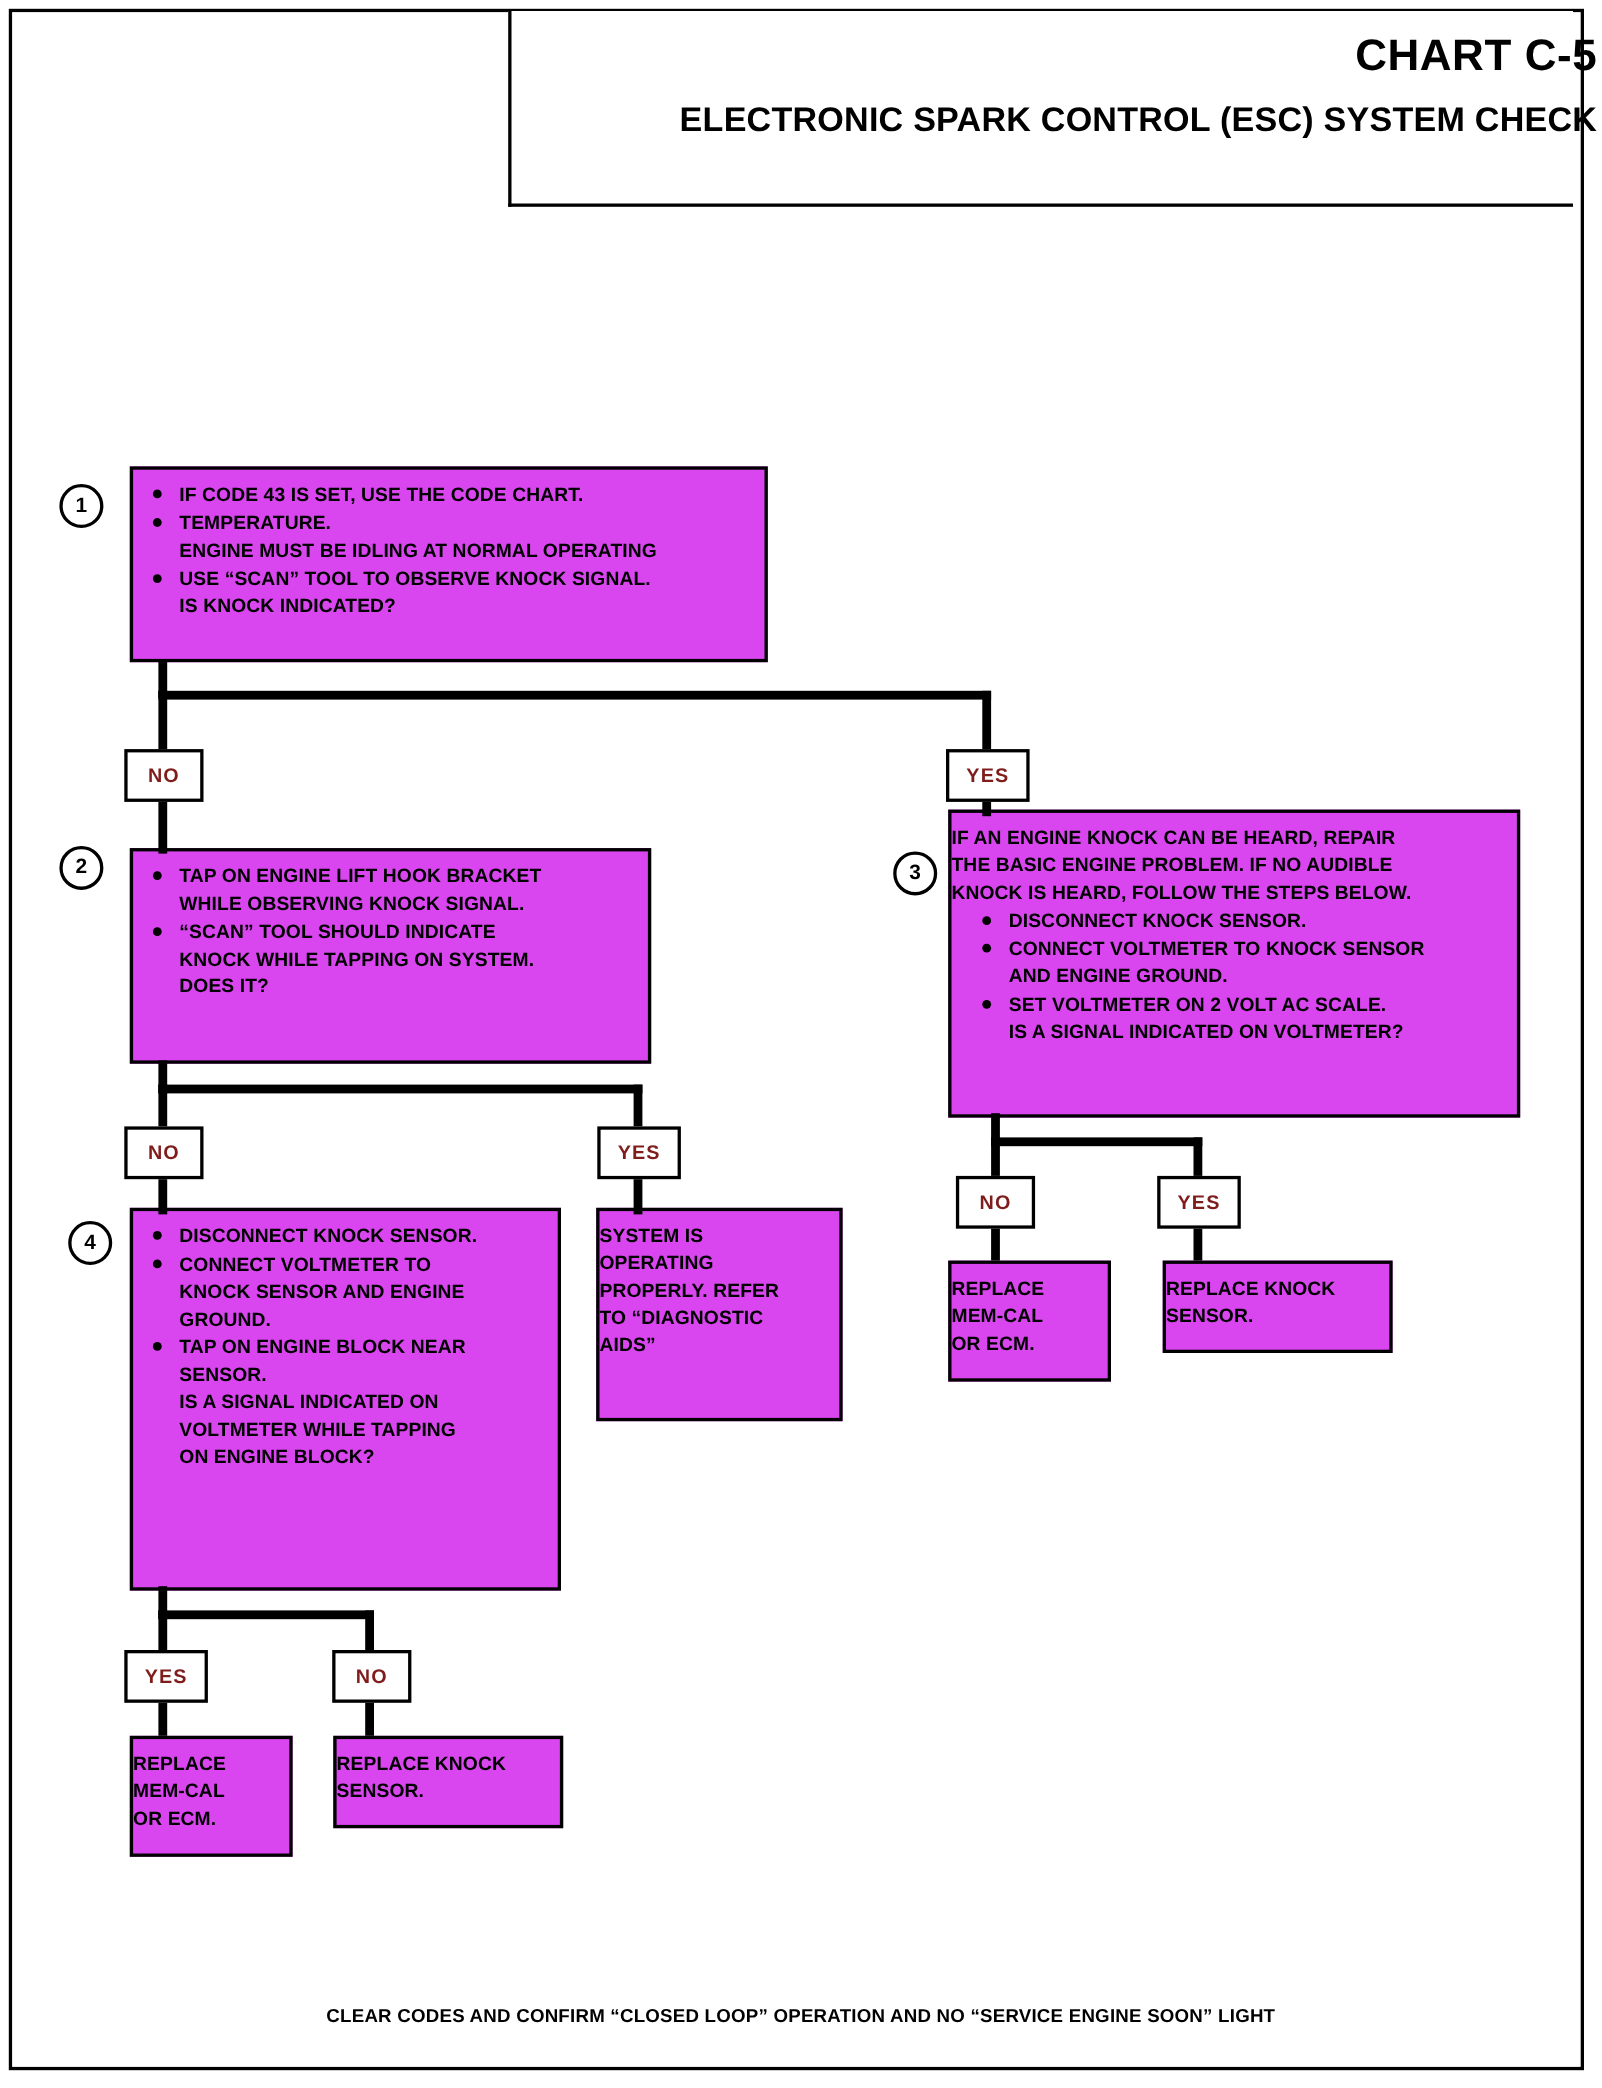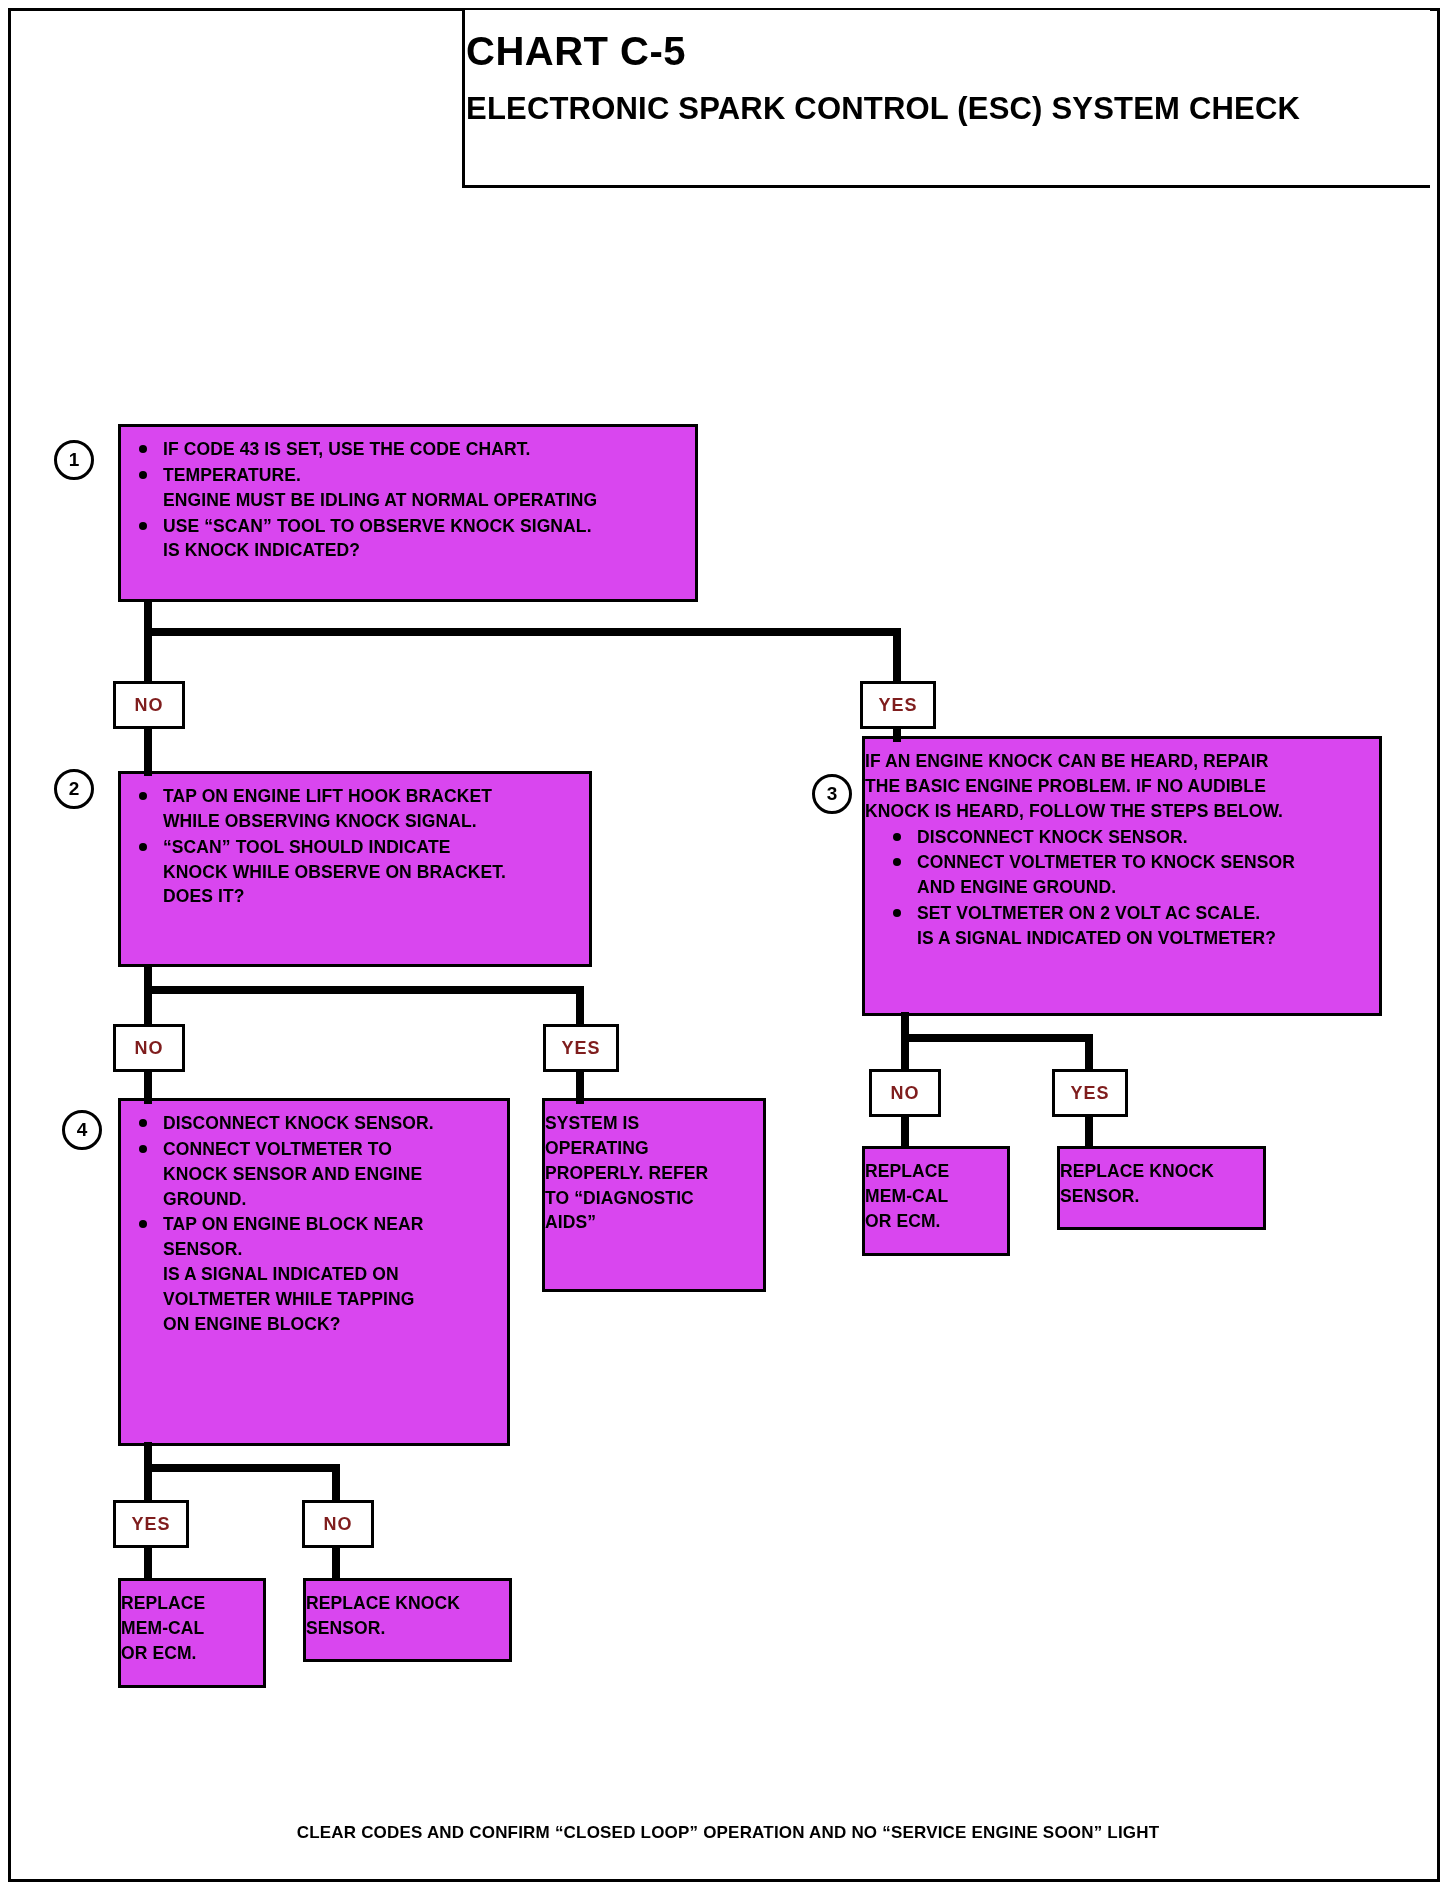--- a/index.html
+++ b/index.html
@@ -22,23 +22,23 @@
     position:absolute;
     left:462px;top:10px;
     width:968px;height:178px;
     border:3px solid #000;
     border-top:none;border-right:none;
     box-sizing:border-box;
     background:#fff;
   }
   .header-inner{
     position:absolute;
-    left:466px;top:14px;
+    left:484px;top:14px;
     width:968px;
-    text-align:left;
+    text-align:right;
   }
   .chart-title{
     font-size:40px;font-weight:bold;letter-spacing:.5px;
     line-height:1.25;color:#000;
     margin-top:12px;
   }
   .chart-subtitle{
     font-size:31px;font-weight:bold;letter-spacing:.2px;
     line-height:1.25;color:#000;
     margin-top:14px;
@@ -188,21 +188,21 @@
   <div class="step-circle" style="left:54px;top:769px;">2</div>
   <div class="node" style="left:118px;top:771px;width:474px;height:196px;">
     <div class="node-body">
       <ul class="bullets">
         <li>
           <div>TAP ON ENGINE LIFT HOOK BRACKET</div>
           <div>WHILE OBSERVING KNOCK SIGNAL.</div>
         </li>
         <li>
           <div>“SCAN” TOOL SHOULD INDICATE</div>
-          <div>KNOCK WHILE OBSERVE ON BRACKET.</div>
+          <div>KNOCK WHILE TAPPING ON SYSTEM.</div>
           <div>DOES IT?</div>
         </li>
       </ul>
     </div>
   </div>
 
   <div class="step-circle" style="left:812px;top:774px;">3</div>
   <div class="node" style="left:862px;top:736px;width:520px;height:280px;">
     <div class="node-body plain">
       <div class="lead-lines">

